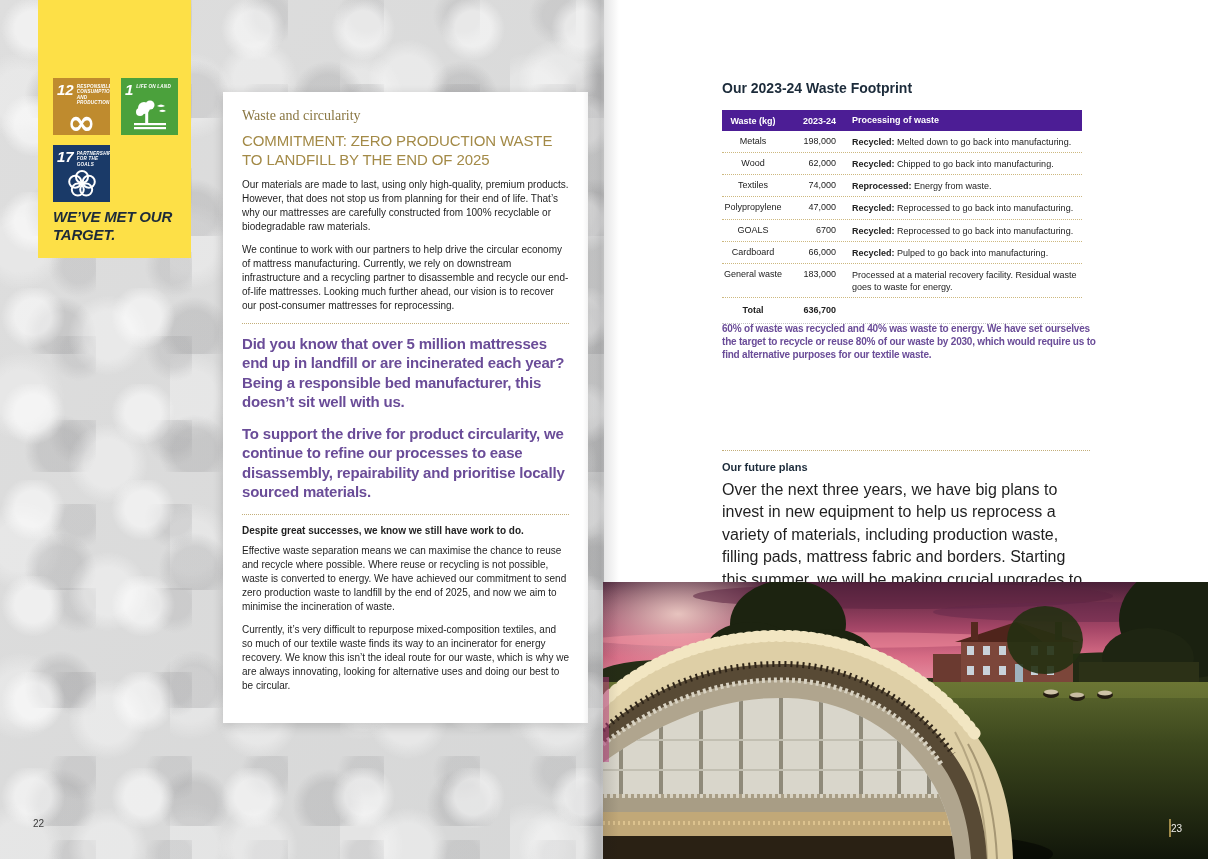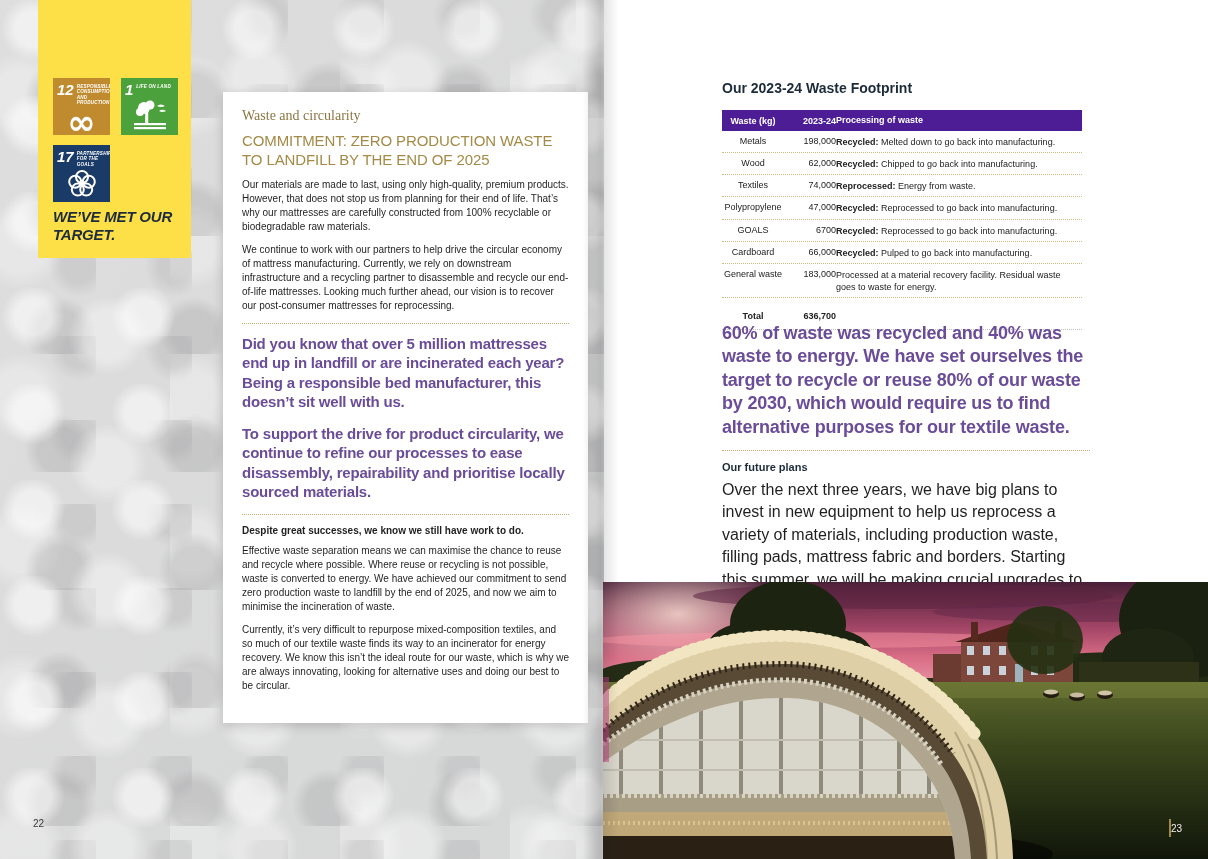--- a/index.html
+++ b/index.html
@@ -61,27 +61,27 @@
   .dotted-rule { border-top:1.5px dotted #c3ae79; margin:10px 0; }
   .pull-quote { font-size:15px; font-weight:bold; color:#6a4c98; line-height:1.3; margin-bottom:12px; letter-spacing:-.2px; }
   .sub-heading { font-size:10px; font-weight:bold; color:#1f1f1f; margin-bottom:8px; }
   .page-num-left { position:absolute; left:33px; top:818px; font-size:10px; color:#3a3a3a; z-index:3; }
 
   
   .rp-title { position:absolute; left:722px; top:80px; font-size:14px; font-weight:bold; color:#1c2b3a; z-index:2; }
   .waste-table { position:absolute; left:722px; top:110px; width:360px; z-index:2; font-size:9px; color:#222; }
   .wt-header { display:flex; background:#4c1d95; color:#fff; font-weight:bold; height:21px; align-items:center; }
   .wt-row { display:flex; align-items:flex-start; padding:5px 0 4px 0; border-bottom:1.5px dotted #cdb87f; }
-  .wt-row.total { font-weight:bold; border-bottom:1.5px dotted #c2c2c2; padding:7px 0 8px 0;margin-top:6px; }
+  .wt-row.total { font-weight:bold; border-bottom:1.5px dotted #c2c2c2; padding:7px 0 8px 0; }
   .col-material { width:62px; text-align:center; flex:none; }
   .col-amount  { width:52px; text-align:right; flex:none; }
-  .col-process { flex:1; line-height:1.35; }
+  .col-process { flex:1; padding-left:16px; line-height:1.35; }
   .wt-header .col-material { text-align:center; }
   .proc-bold { font-weight:bold; }
-  .rp-quote { position:absolute; left:722px; top:322px; width:378px; font-size:18px; font-weight:bold; color:#6a4c98; line-height:1.3; letter-spacing:-.2px; z-index:2; }
+  .rp-quote { position:absolute; left:722px; top:322px; width:378px; font-size:10px; font-weight:bold; color:#6a4c98; line-height:1.3; letter-spacing:-.2px; z-index:2; }
   .future-block { position:absolute; left:722px; top:440px; width:368px; z-index:2; }
   .future-heading { font-size:11px; font-weight:bold; color:#1c2b3a; margin:9px 0 6px 0; }
   .future-para { font-size:16px; color:#1f1f1f; line-height:1.4; }
 
   .photo {
     position:absolute; left:603px; top:582px; width:605px; height:277px; z-index:2;
     overflow:hidden; background:#20101a;
   }
   .photo svg { display:block; width:100%; height:100%; }
   .page-num-right {

